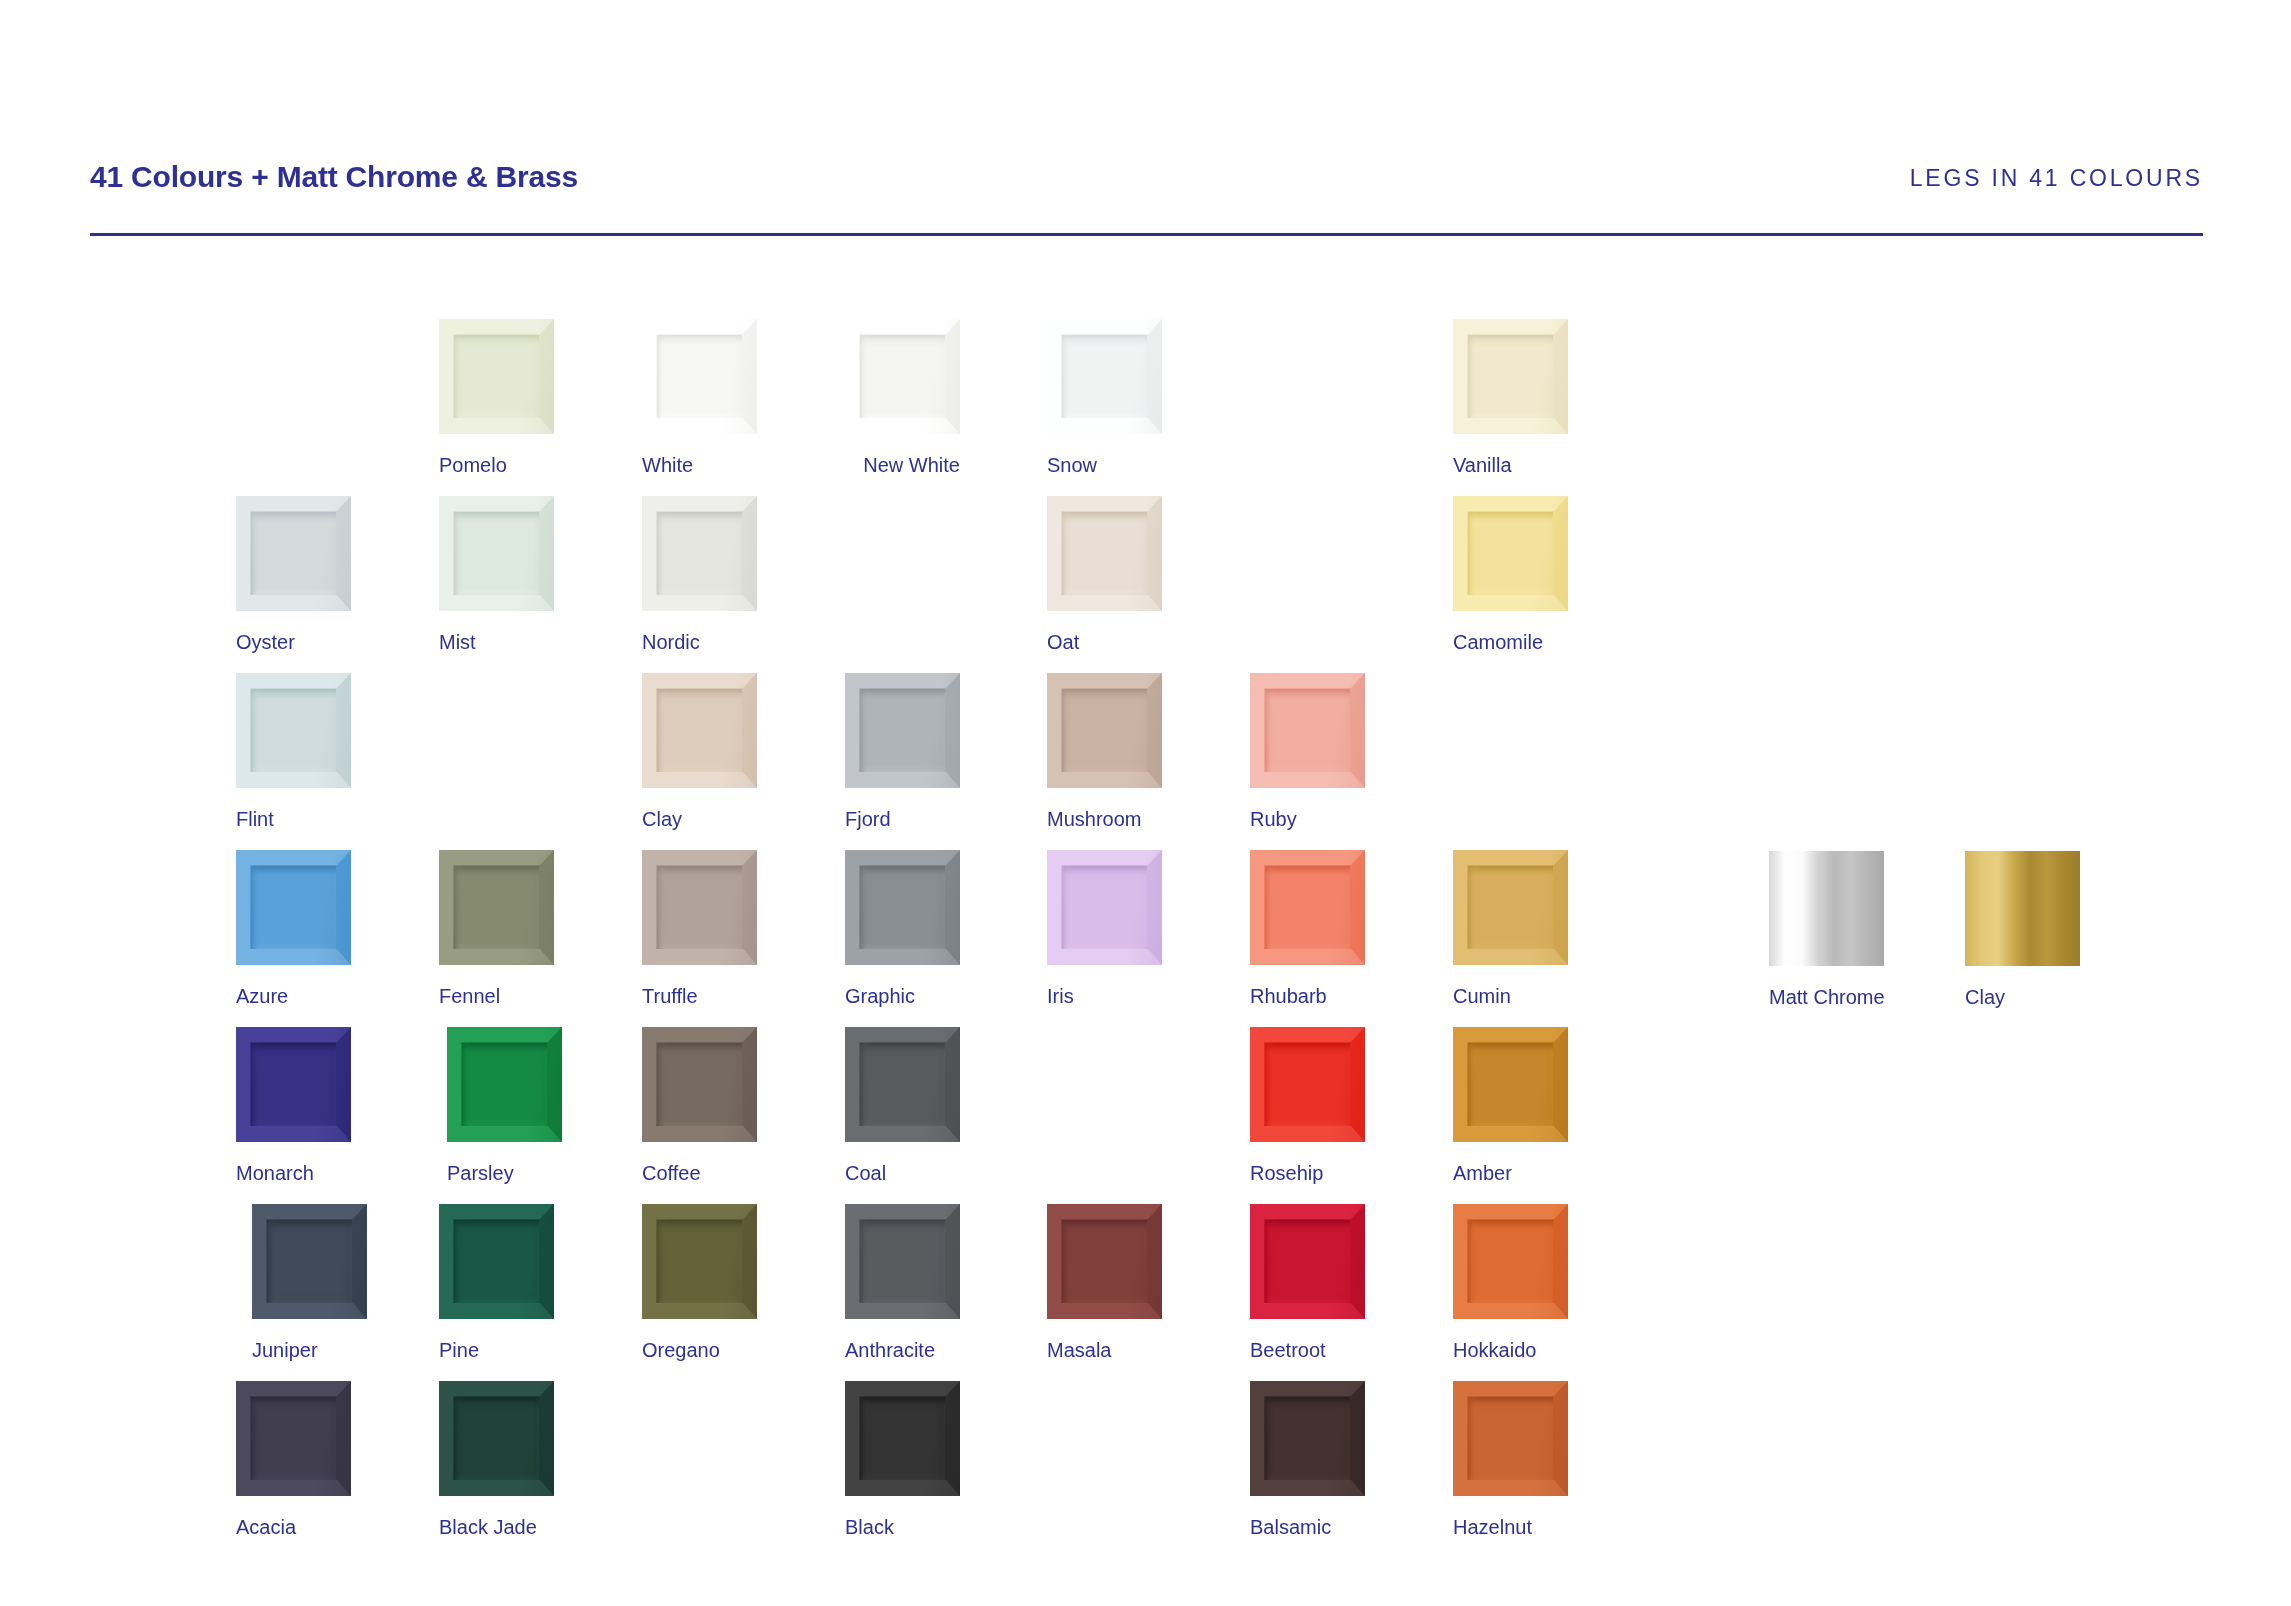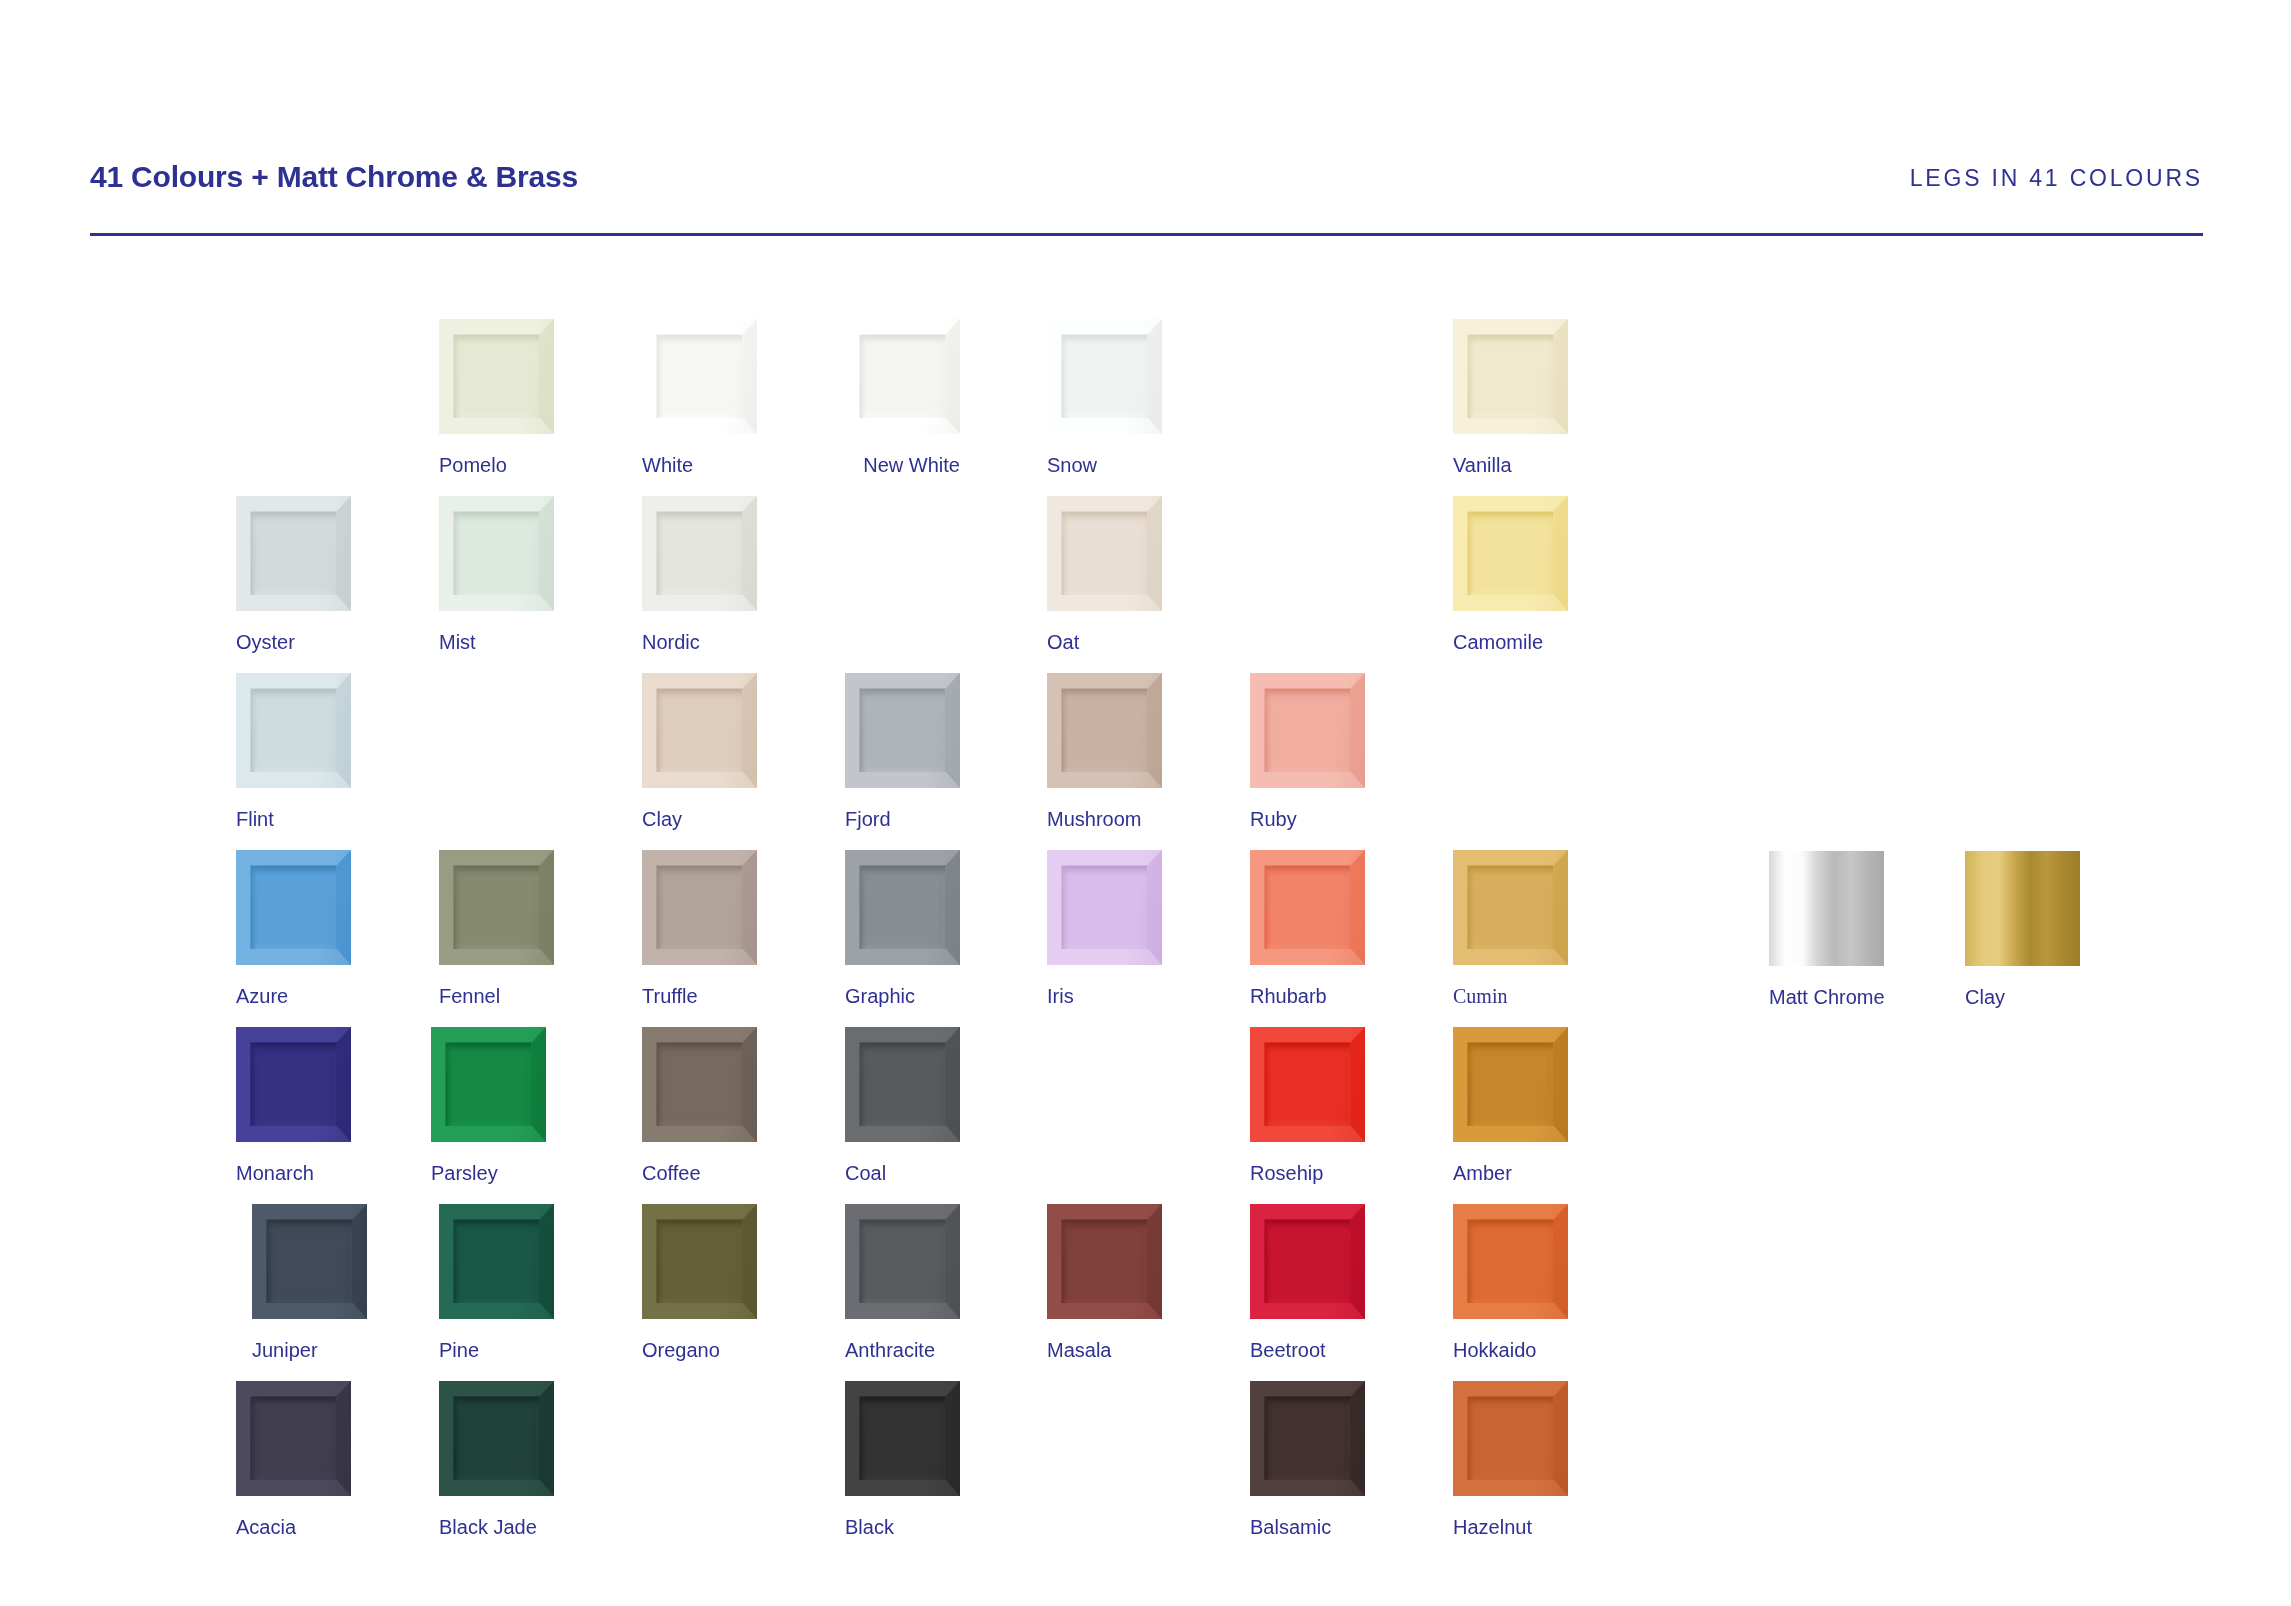--- a/index.html
+++ b/index.html
@@ -334,41 +334,41 @@
       </div>
       <div class="swatch-cell" style="left: 1014px;">
         <div class="swatch">
           <div class="frame" style="background: rgb(240, 122, 93); border-color: rgb(246, 151, 127) rgb(240, 122, 93) rgb(246, 151, 127) rgb(246, 151, 127);"></div>
           <div class="panel" style="background: rgb(242, 131, 106);"></div>
           <div class="inner-shadow" style="box-shadow: rgb(216, 94, 66) 0px 6.4px 7.3px -2.7px inset, rgb(216, 94, 66) 4.6px 0px 6.4px -3.7px inset, rgb(246, 151, 127) -3.7px 0px 5.5px -3.7px inset, rgb(246, 151, 127) 0px -4.6px 6.4px -3.7px inset;"></div>
           <div class="outer-shade" style="background: linear-gradient(100deg, rgba(246, 151, 127, 0.333) 0%, transparent 22%, transparent 72%, rgba(216, 94, 66, 0.24) 100%);"></div>
         </div>
         <div class="swatch-label">Rhubarb</div>
       </div>
-      <div class="swatch-cell" style="left: 1217px; font-family: Liberation Serif, serif;">
+      <div class="swatch-cell" style="left: 1217px;">
         <div class="swatch">
           <div class="frame" style="background: rgb(211, 168, 82); border-color: rgb(226, 189, 114) rgb(211, 168, 82) rgb(226, 189, 114) rgb(226, 189, 114);"></div>
           <div class="panel" style="background: rgb(216, 174, 94);"></div>
           <div class="inner-shadow" style="box-shadow: rgb(184, 143, 54) 0px 6.4px 7.3px -2.7px inset, rgb(184, 143, 54) 4.6px 0px 6.4px -3.7px inset, rgb(226, 189, 114) -3.7px 0px 5.5px -3.7px inset, rgb(226, 189, 114) 0px -4.6px 6.4px -3.7px inset;"></div>
           <div class="outer-shade" style="background: linear-gradient(100deg, rgba(226, 189, 114, 0.333) 0%, transparent 22%, transparent 72%, rgba(184, 143, 54, 0.24) 100%);"></div>
         </div>
         <div class="swatch-label">Cumin</div>
       </div>
     </div>
     <div class="swatch-row">
       <div class="swatch-cell" style="left: 0px;">
         <div class="swatch">
           <div class="frame" style="background: rgb(49, 44, 125); border-color: rgb(71, 65, 154) rgb(49, 44, 125) rgb(71, 65, 154) rgb(71, 65, 154);"></div>
           <div class="panel" style="background: rgb(55, 49, 131);"></div>
           <div class="inner-shadow" style="box-shadow: rgb(34, 30, 92) 0px 6.4px 7.3px -2.7px inset, rgb(34, 30, 92) 4.6px 0px 6.4px -3.7px inset, rgb(71, 65, 154) -3.7px 0px 5.5px -3.7px inset, rgb(71, 65, 154) 0px -4.6px 6.4px -3.7px inset;"></div>
           <div class="outer-shade" style="background: linear-gradient(100deg, rgba(71, 65, 154, 0.333) 0%, transparent 22%, transparent 72%, rgba(34, 30, 92, 0.24) 100%);"></div>
         </div>
         <div class="swatch-label">Monarch</div>
       </div>
-      <div class="swatch-cell" style="left: 195px;">
+      <div class="swatch-cell" style="left: 211px;">
         <div class="swatch">
           <div class="frame" style="background: rgb(17, 129, 63); border-color: rgb(35, 160, 85) rgb(17, 129, 63) rgb(35, 160, 85) rgb(35, 160, 85);"></div>
           <div class="panel" style="background: rgb(21, 138, 69);"></div>
           <div class="inner-shadow" style="box-shadow: rgb(8, 99, 46) 0px 6.4px 7.3px -2.7px inset, rgb(8, 99, 46) 4.6px 0px 6.4px -3.7px inset, rgb(35, 160, 85) -3.7px 0px 5.5px -3.7px inset, rgb(35, 160, 85) 0px -4.6px 6.4px -3.7px inset;"></div>
           <div class="outer-shade" style="background: linear-gradient(100deg, rgba(35, 160, 85, 0.333) 0%, transparent 22%, transparent 72%, rgba(8, 99, 46, 0.24) 100%);"></div>
         </div>
         <div class="swatch-label">Parsley</div>
       </div>
       <div class="swatch-cell" style="left: 406px;">
         <div class="swatch">

